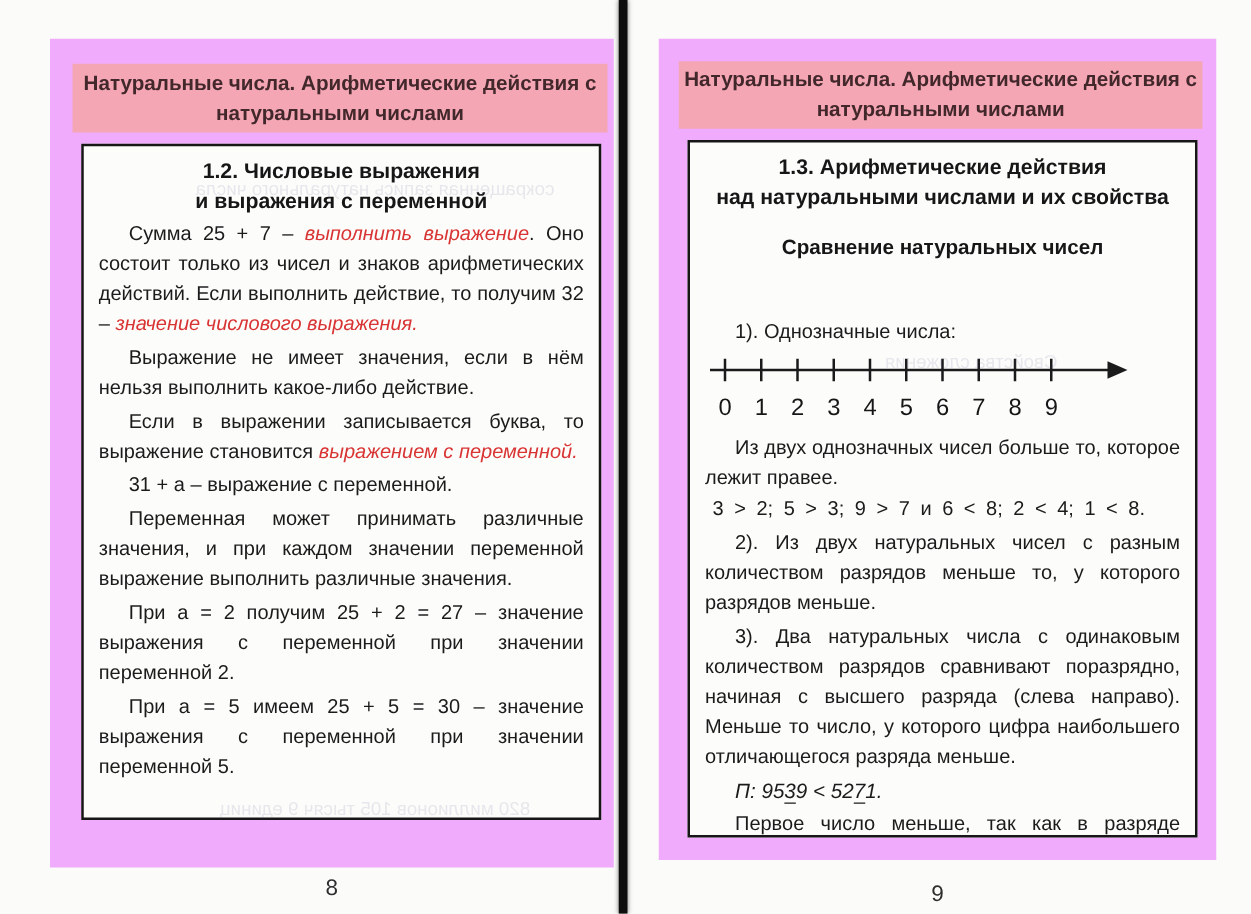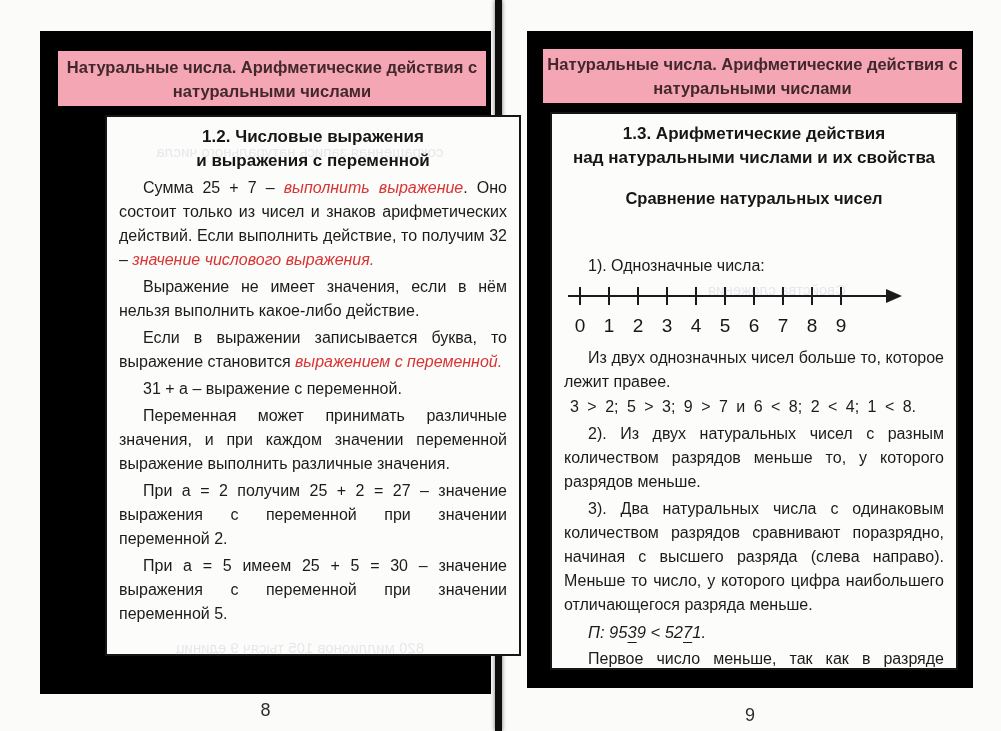--- a/index.html
+++ b/index.html
@@ -6,21 +6,21 @@
   body{
     width:1001px;height:731px;position:relative;overflow:hidden;
     background:#fbfbf9;
     font-family:"Liberation Sans", sans-serif;
   }
   .spine{
     position:absolute;top:0;height:731px;left:495px;width:7px;
     background:#0f0e0e;box-shadow:0 0 4px rgba(0,0,0,.55);
   }
   .page-panel{
-    position:absolute;background:#000000;
+    position:absolute;background:#f0abfc;
   }
   .pink-header{
     position:absolute;background:#f4a6b4;color:#42272b;
     font-weight:bold;font-size:16.5px;line-height:24px;text-align:center;
     display:flex;flex-direction:column;justify-content:center;
   }
   .content-box{
     position:absolute;background:#fcfcfa;border:2.5px solid #161616;
     box-sizing:border-box;padding:5px 12px;overflow:hidden;
   }
@@ -62,21 +62,21 @@
 </style>
 </head>
 <body>
 
 <div class="spine"></div>
 
 <div class="page-panel" style="left:40px;top:31px;width:451px;height:663px;">
 
   <div class="pink-header" style="left:18px;top:20px;width:428px;height:55px;">Натуральные числа. Арифметические действия с натуральными числами</div>
 
-  <div class="content-box" style="left:25px;top:84px;width:416px;height:541px;margin-left:40px;">
+  <div class="content-box" style="left:25px;top:84px;width:416px;height:541px;">
 
     <div class="box-title">
       <div>1.2. Числовые выражения</div>
       <div>и выражения с переменной</div>
     </div>
 
     <p class="body-par"><span>Сумма 25 + 7 – </span><span class="red-it">выполнить выражение</span><span>. Оно состоит только из чисел и знаков арифметических действий. Если выполнить действие, то получим 32 – </span><span class="red-it">значение числового выражения.</span></p>
 
     <p class="body-par">Выражение не имеет значения, если в нём нельзя выполнить какое-либо действие.</p>
 

